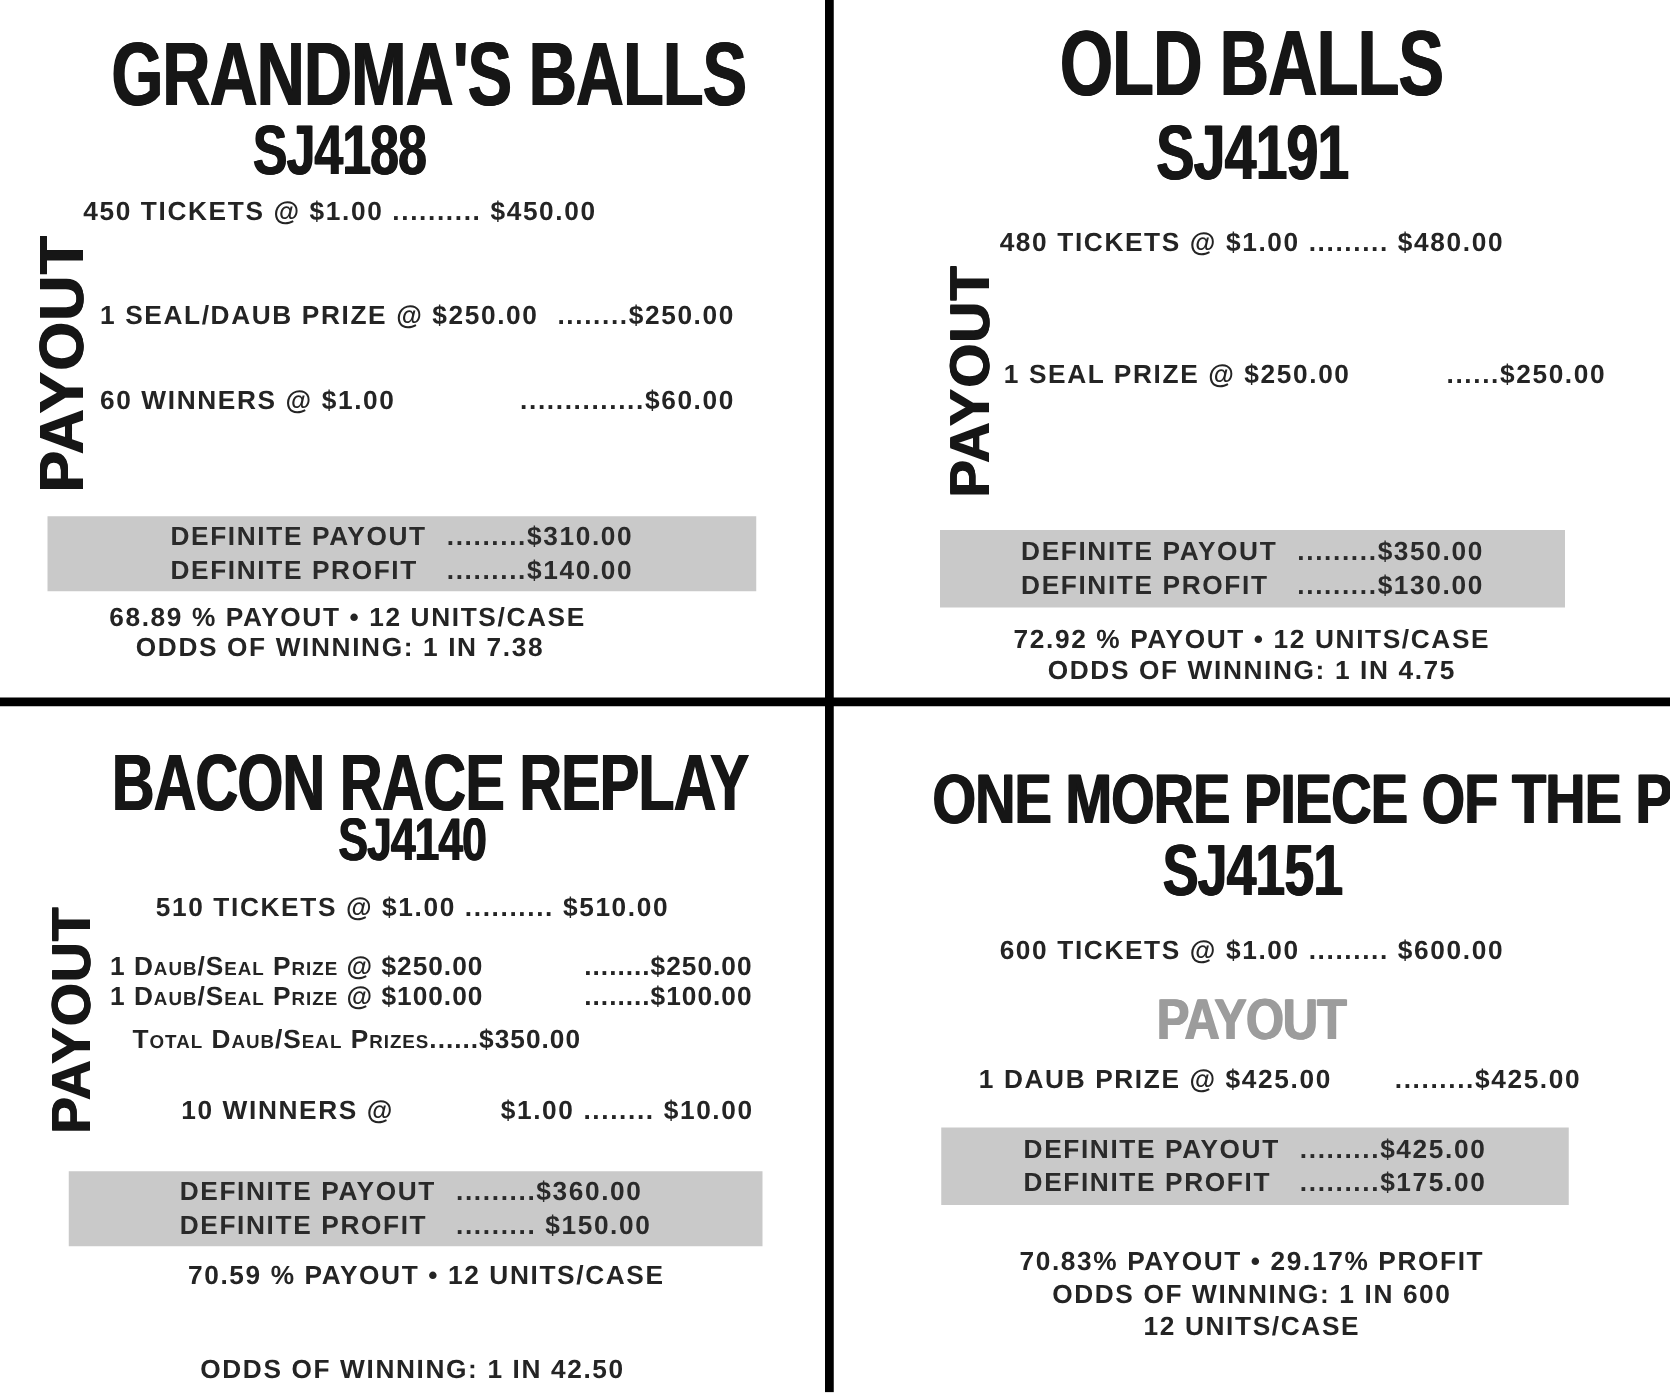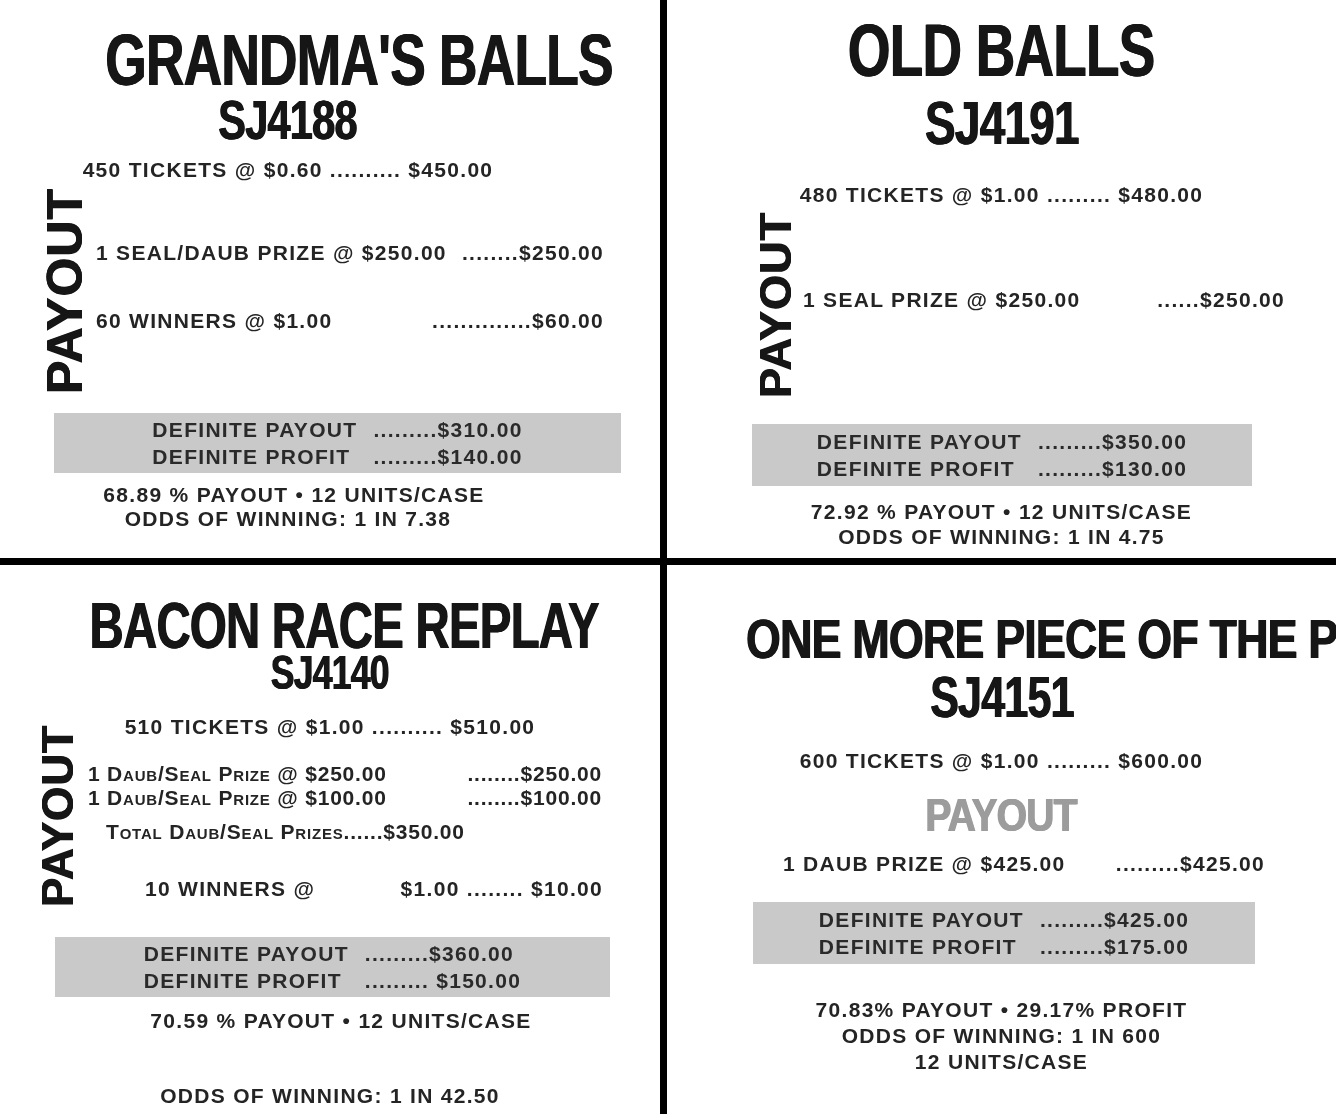--- a/index.html
+++ b/index.html
@@ -5,21 +5,21 @@
   * { margin:0; padding:0; box-sizing:border-box; }
   html,body { background:#ffffff; }
   #sheet {
     position:relative; width:1336px; height:1114px; background:#ffffff;
     font-family:"Liberation Sans", sans-serif; color:#1e1e1e; overflow:hidden;
   }
   .divider-v { position:absolute; left:660px; top:0; width:7px; height:1114px; background:#000; }
   .divider-h { position:absolute; left:0; top:558px; width:1336px; height:7px; background:#000; }
 
   .panel { position:absolute; }
-  #q1 { left:16px;   top:0;   width:544px; height:558px; }
+  #q1 { left:0;   top:0;   width:544px; height:558px; }
   #q2 { left:667px; top:0; width:669px; height:460px;padding-left:24px; }
   #q3 { left:0;   top:565px; width:660px; height:549px; }
   #q4 { left:667px; top:565px; width:669px; height:549px; }
 
   .big-title, .serial {
     position:absolute; left:0; width:100%; text-align:center;
     font-weight:700; color:#161616; line-height:1;
     text-shadow:0.7px 0 currentColor, -0.7px 0 currentColor;
   }
   .condensed { display:inline-block; transform:scaleX(0.74); white-space:nowrap; letter-spacing:-1px; }
@@ -57,21 +57,21 @@
 
 <div id="sheet">
 
   <div class="panel" id="q1">
     <div class="big-title" style="top:24px; font-size:72px;">
       <span class="condensed">GRANDMA'S BALLS</span>
     </div>
     <div class="serial" style="top:92px; font-size:56px;">
       <span class="condensed">SJ4188</span>
     </div>
-    <div class="body-line centered" style="top:158px;">450 TICKETS @ $0.60 .......... $450.00</div>
+    <div class="body-line centered" style="top:158px;">450 TICKETS @ $1.00 .......... $450.00</div>
 
     <div class="payout-vert" style="left:24px; top:394px; font-size:50px;">PAYOUT</div>
 
     <div class="body-line row" style="left:80px; top:241px; width:508px;align-items:center;">
       <span>1 SEAL/DAUB PRIZE @ $250.00</span>
       <span>........$250.00</span>
     </div>
     <div class="body-line row" style="left:80px; top:309px; width:508px;">
       <span>60 WINNERS @ $1.00</span>
       <span>..............$60.00</span>

